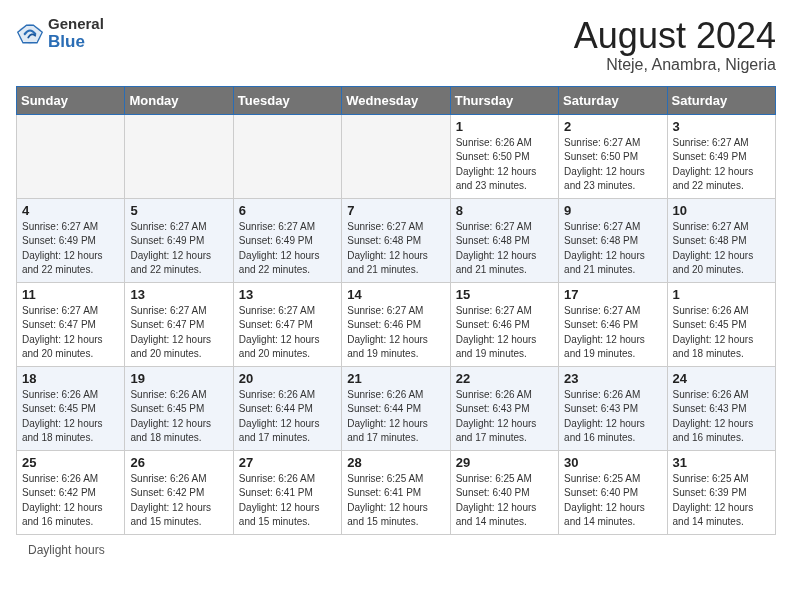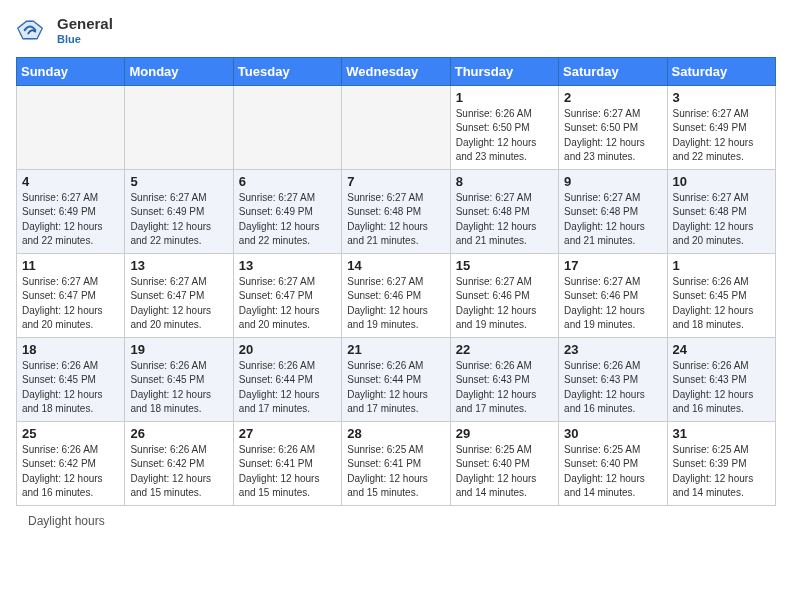--- a/index.html
+++ b/index.html
@@ -12,35 +12,35 @@
     }
     .header-area {
       display: flex;
       justify-content: space-between;
       align-items: flex-start;
       margin-bottom: 12px;
     }
     .logo {
       display: flex;
       align-items: center;
-      gap: 13px;
+      gap: 4px;
       justify-content: flex-end;
     }
     .logo-text {
       display: flex;
       flex-direction: column;
       line-height: 1.1;
     }
     .logo-general {
       font-size: 15px;
       font-weight: bold;
       color: #333;
     }
     .logo-blue {
-      font-size: 11px;
+      font-size: 17px;
       font-weight: bold;
       color: #2a6db5;
     }
     .logo-icon {
       width: 28px;
       height: 28px;
     }
     .title-area {
       text-align: right;
     }
@@ -53,21 +53,21 @@
     .subtitle {
       font-size: 16px;
       color: #444;
     }
     .calendar {
       width: 100%;
       border-collapse: collapse;
       border: 1px solid #ccc;
     }
     .calendar th {
-      background: #3b82f6;
+      background: #737373;
       color: #fff;
       padding: 6px 4px;
       font-size: 13px;
       font-weight: bold;
       text-align: left;
       border: 1px solid #2a6db5;
     }
     .calendar td {
       border: 1px solid #ccc;
       vertical-align: top;
@@ -115,20 +115,24 @@
       <polygon points="16,4 28,10 28,22 16,28 4,22 4,10" fill="#2a6db5" opacity="0.15"></polygon>
       <polygon points="20,6 30,14 24,26 8,26 2,14 12,6" fill="none" stroke="#2a6db5" stroke-width="1.5"></polygon>
       <path d="M10,16 Q16,8 22,16" fill="none" stroke="#2a6db5" stroke-width="2.5" stroke-linecap="round"></path>
       <path d="M14,20 Q18,14 22,18" fill="none" stroke="#1a5599" stroke-width="2" stroke-linecap="round"></path>
     </svg>
     <div class="logo-text">
       <span class="logo-general">General</span>
       <span class="logo-blue">Blue</span>
     </div>
   </div>
+  <div class="title-area">
+    <div class="main-title">August 2024</div>
+    <div class="subtitle">Nteje, Anambra, Nigeria</div>
+  </div>
 </div>
 
 <table class="calendar">
   <thead>
     <tr>
     <th>Sunday</th>
         <th>Monday</th>
         <th>Tuesday</th>
         <th>Wednesday</th>
         <th>Thursday</th>

